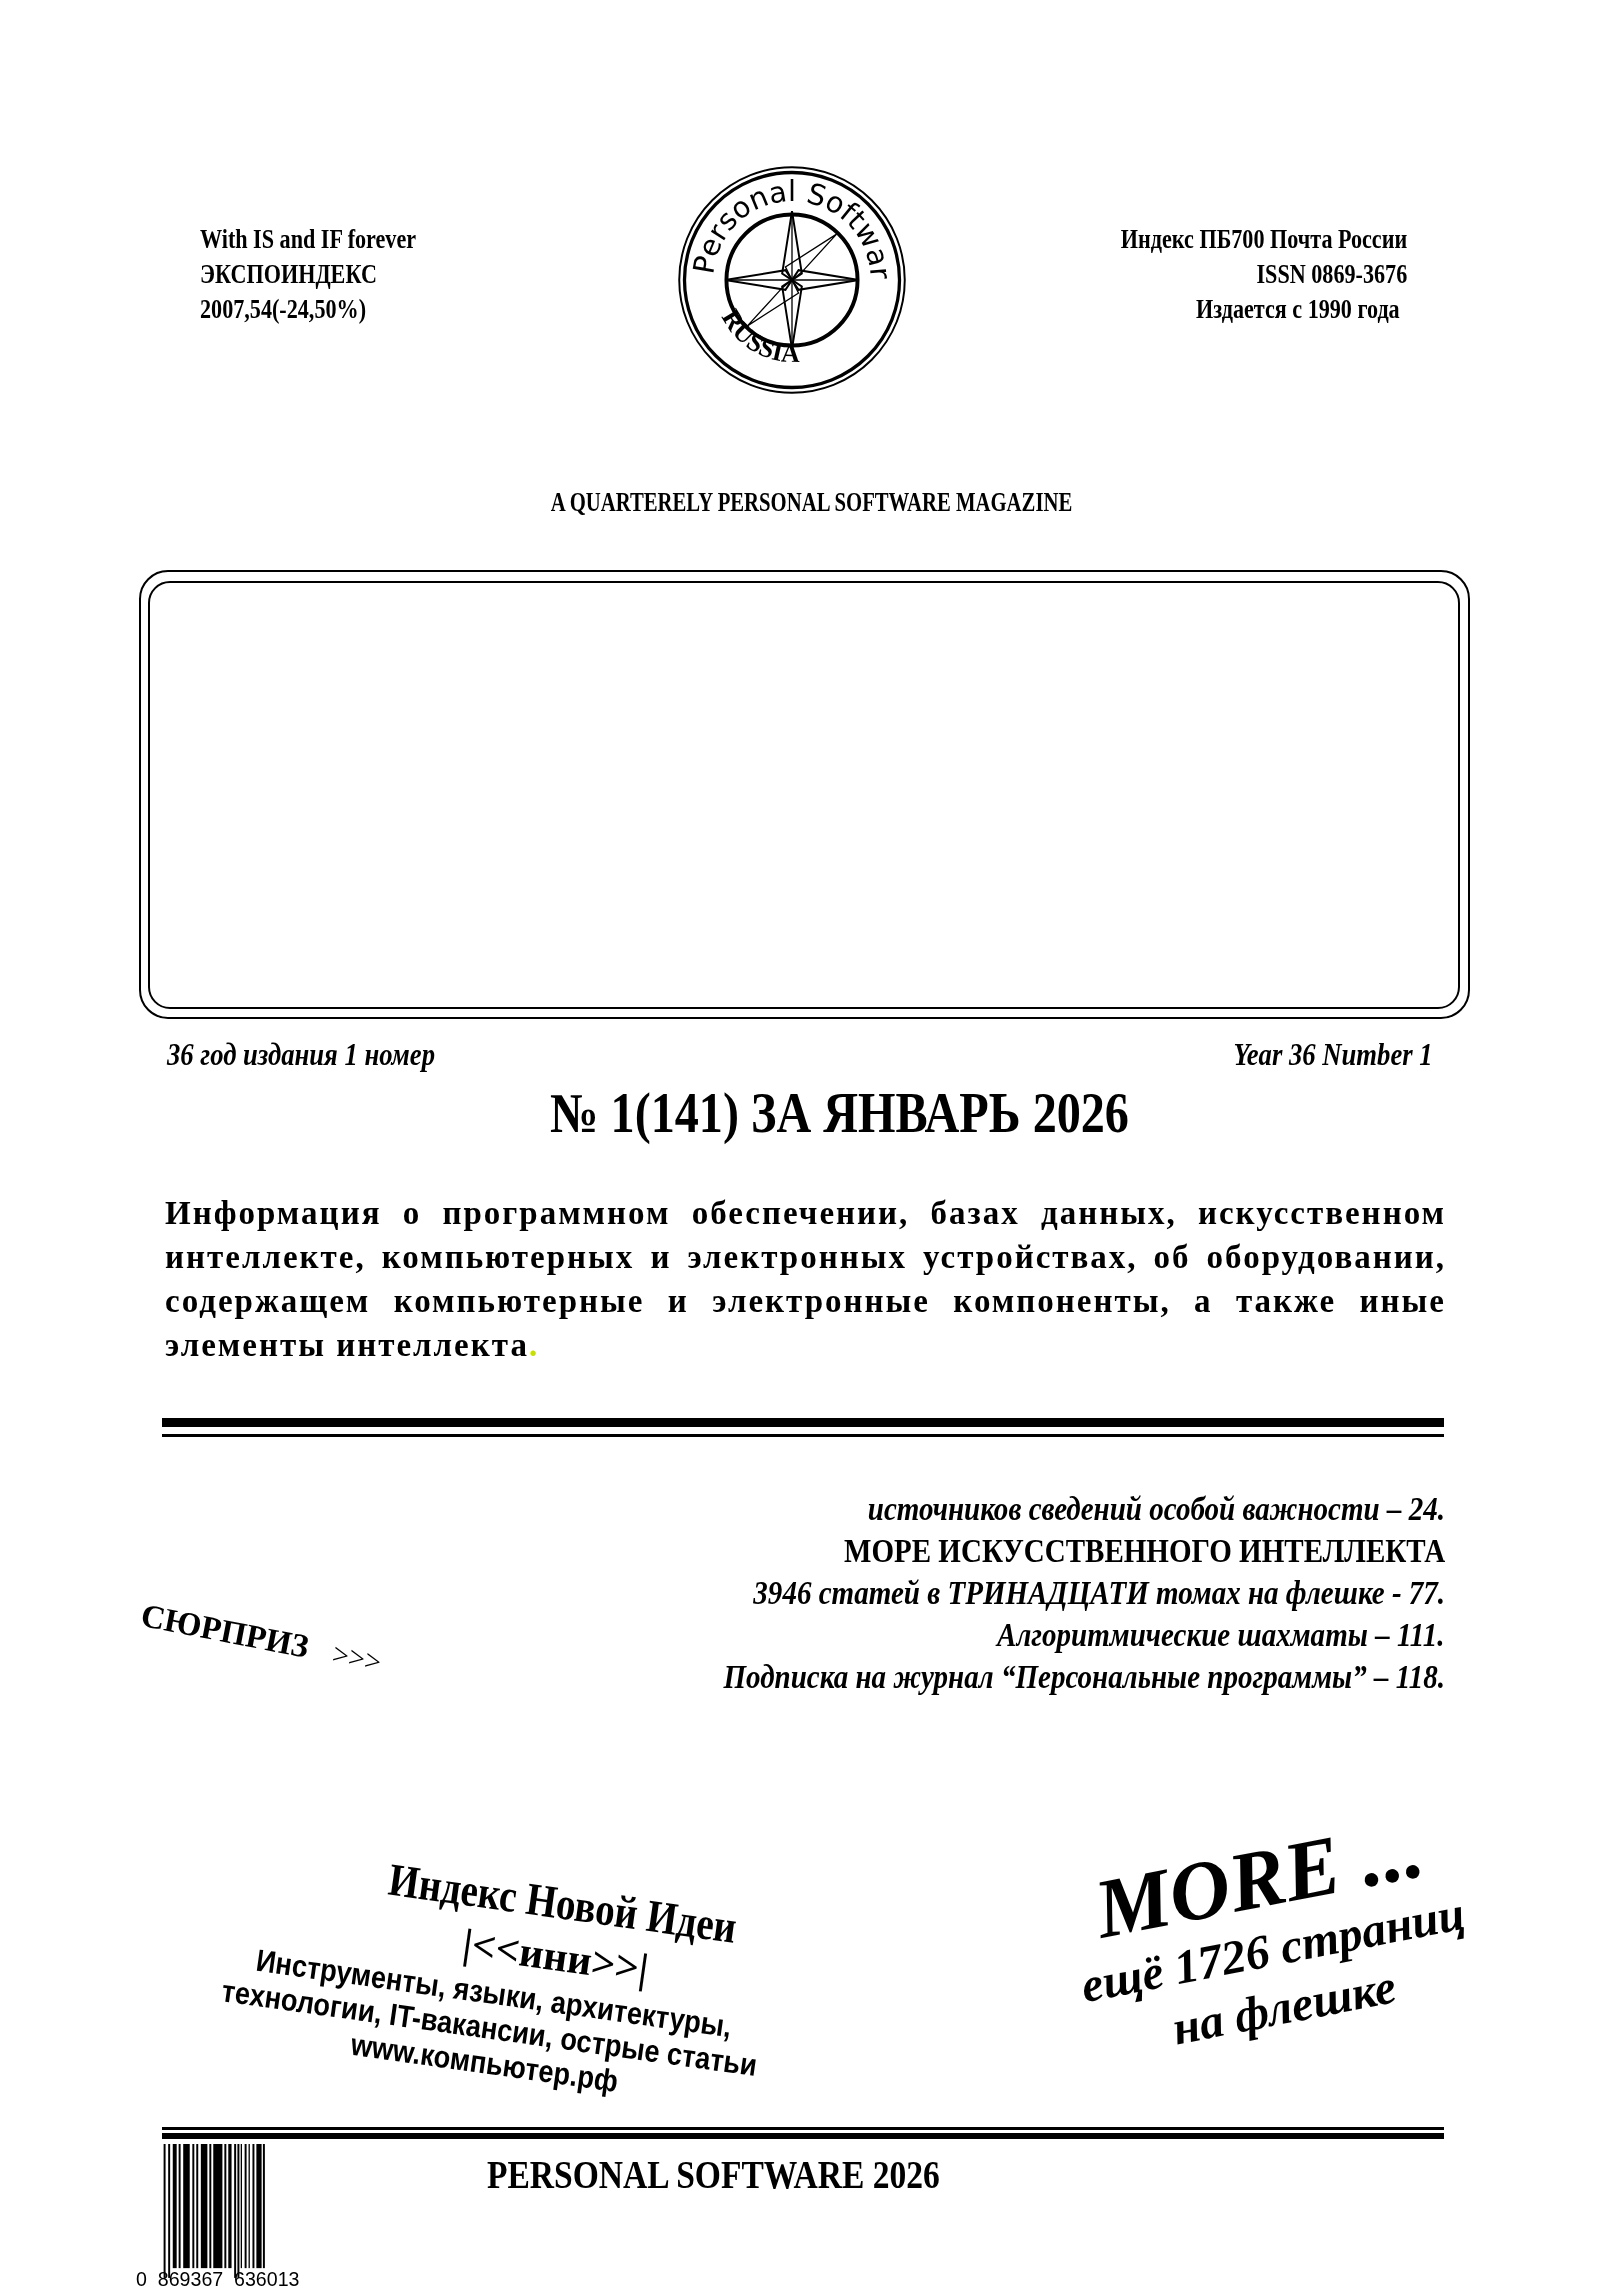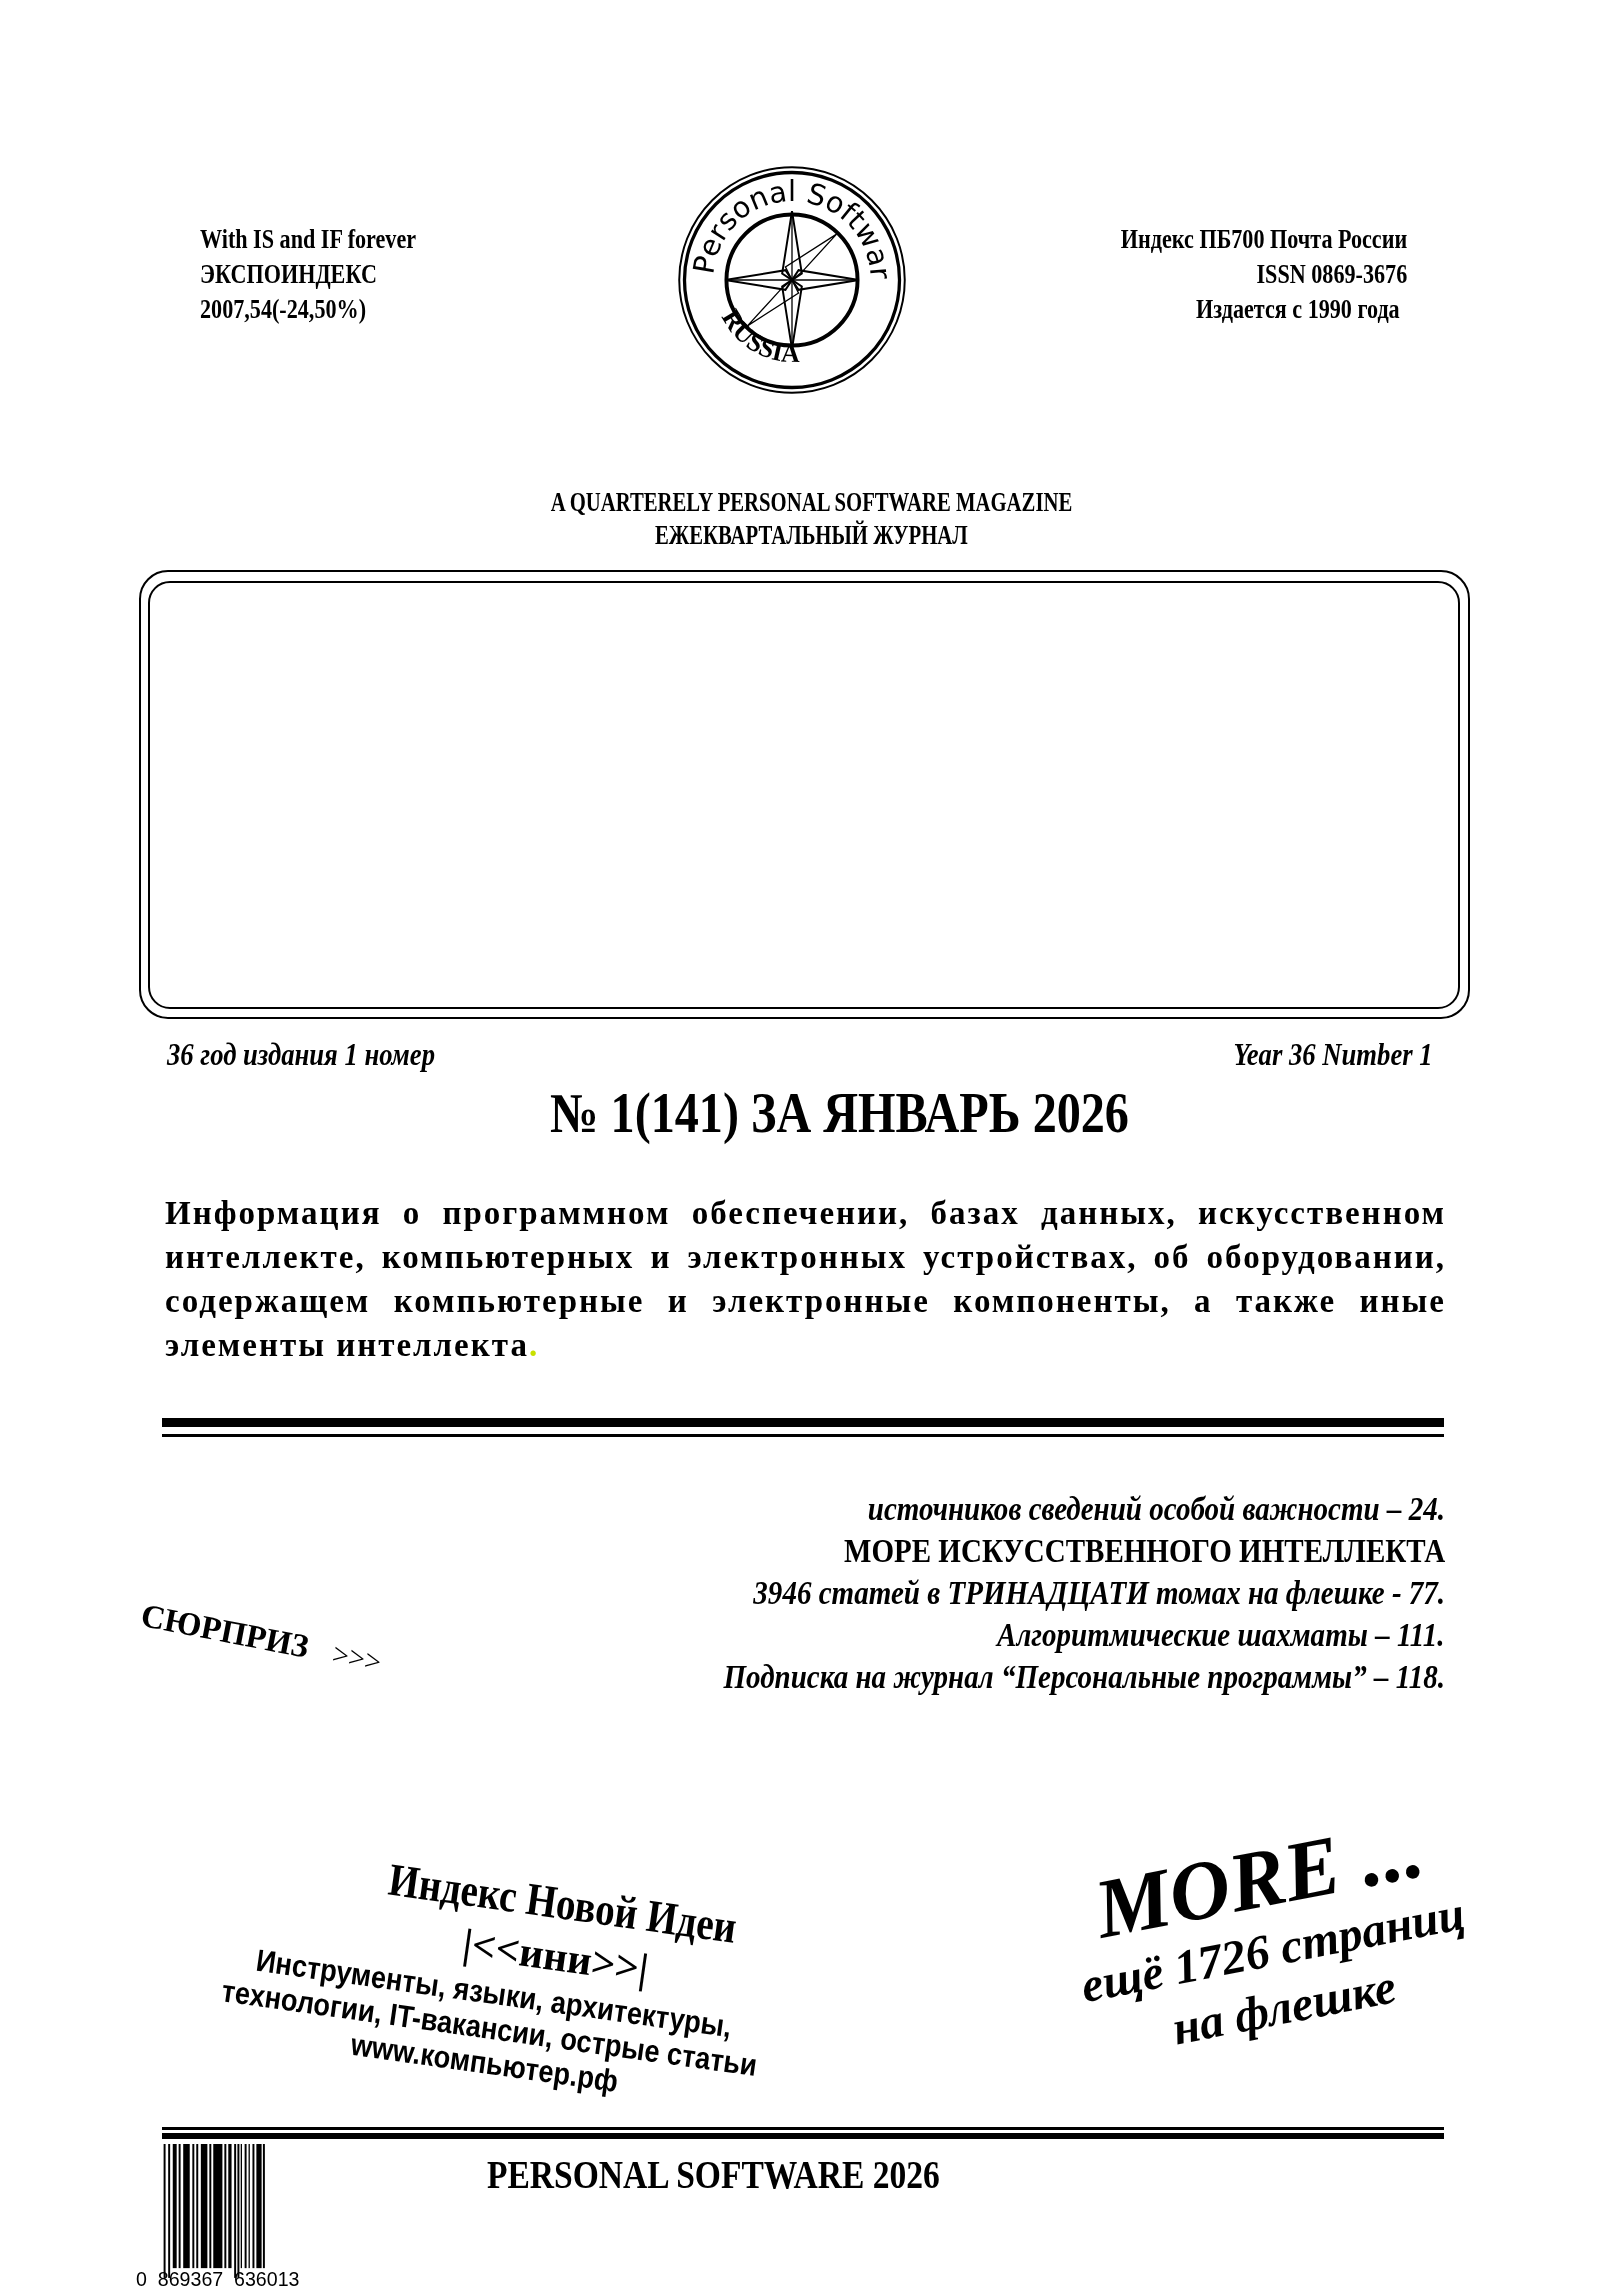--- a/index.html
+++ b/index.html
@@ -99,21 +99,20 @@
 </div>
 
 <div class="abs info-right">
   <div>Индекс ПБ700 Почта России</div>
   <div>ISSN 0869-3676</div>
   <div>Издается  с 1990 года</div>
 </div>
 
 <div class="abs subtitle">
   <div><span>A QUARTERELY PERSONAL SOFTWARE MAGAZINE</span></div>
-  <div><span>ЕЖЕКВАРТАЛЬНЫЙ ЖУРНАЛ</span></div>
 </div>
 
 <div class="abs frame-outer"></div>
 <div class="abs frame-inner"></div>
 <div class="abs mast mast1"><span>ПЕРСОНАЛЬНЫЕ</span></div>
 <div class="abs mast mast2"><span>ПРОГРАММЫ</span></div>
 
 <div class="abs year-left">36 год издания 1 номер</div>
 <div class="abs year-right">Year 36 Number 1</div>
 <div class="abs issue"><span>№ 1(141) ЗА ЯНВАРЬ 2026</span></div>

